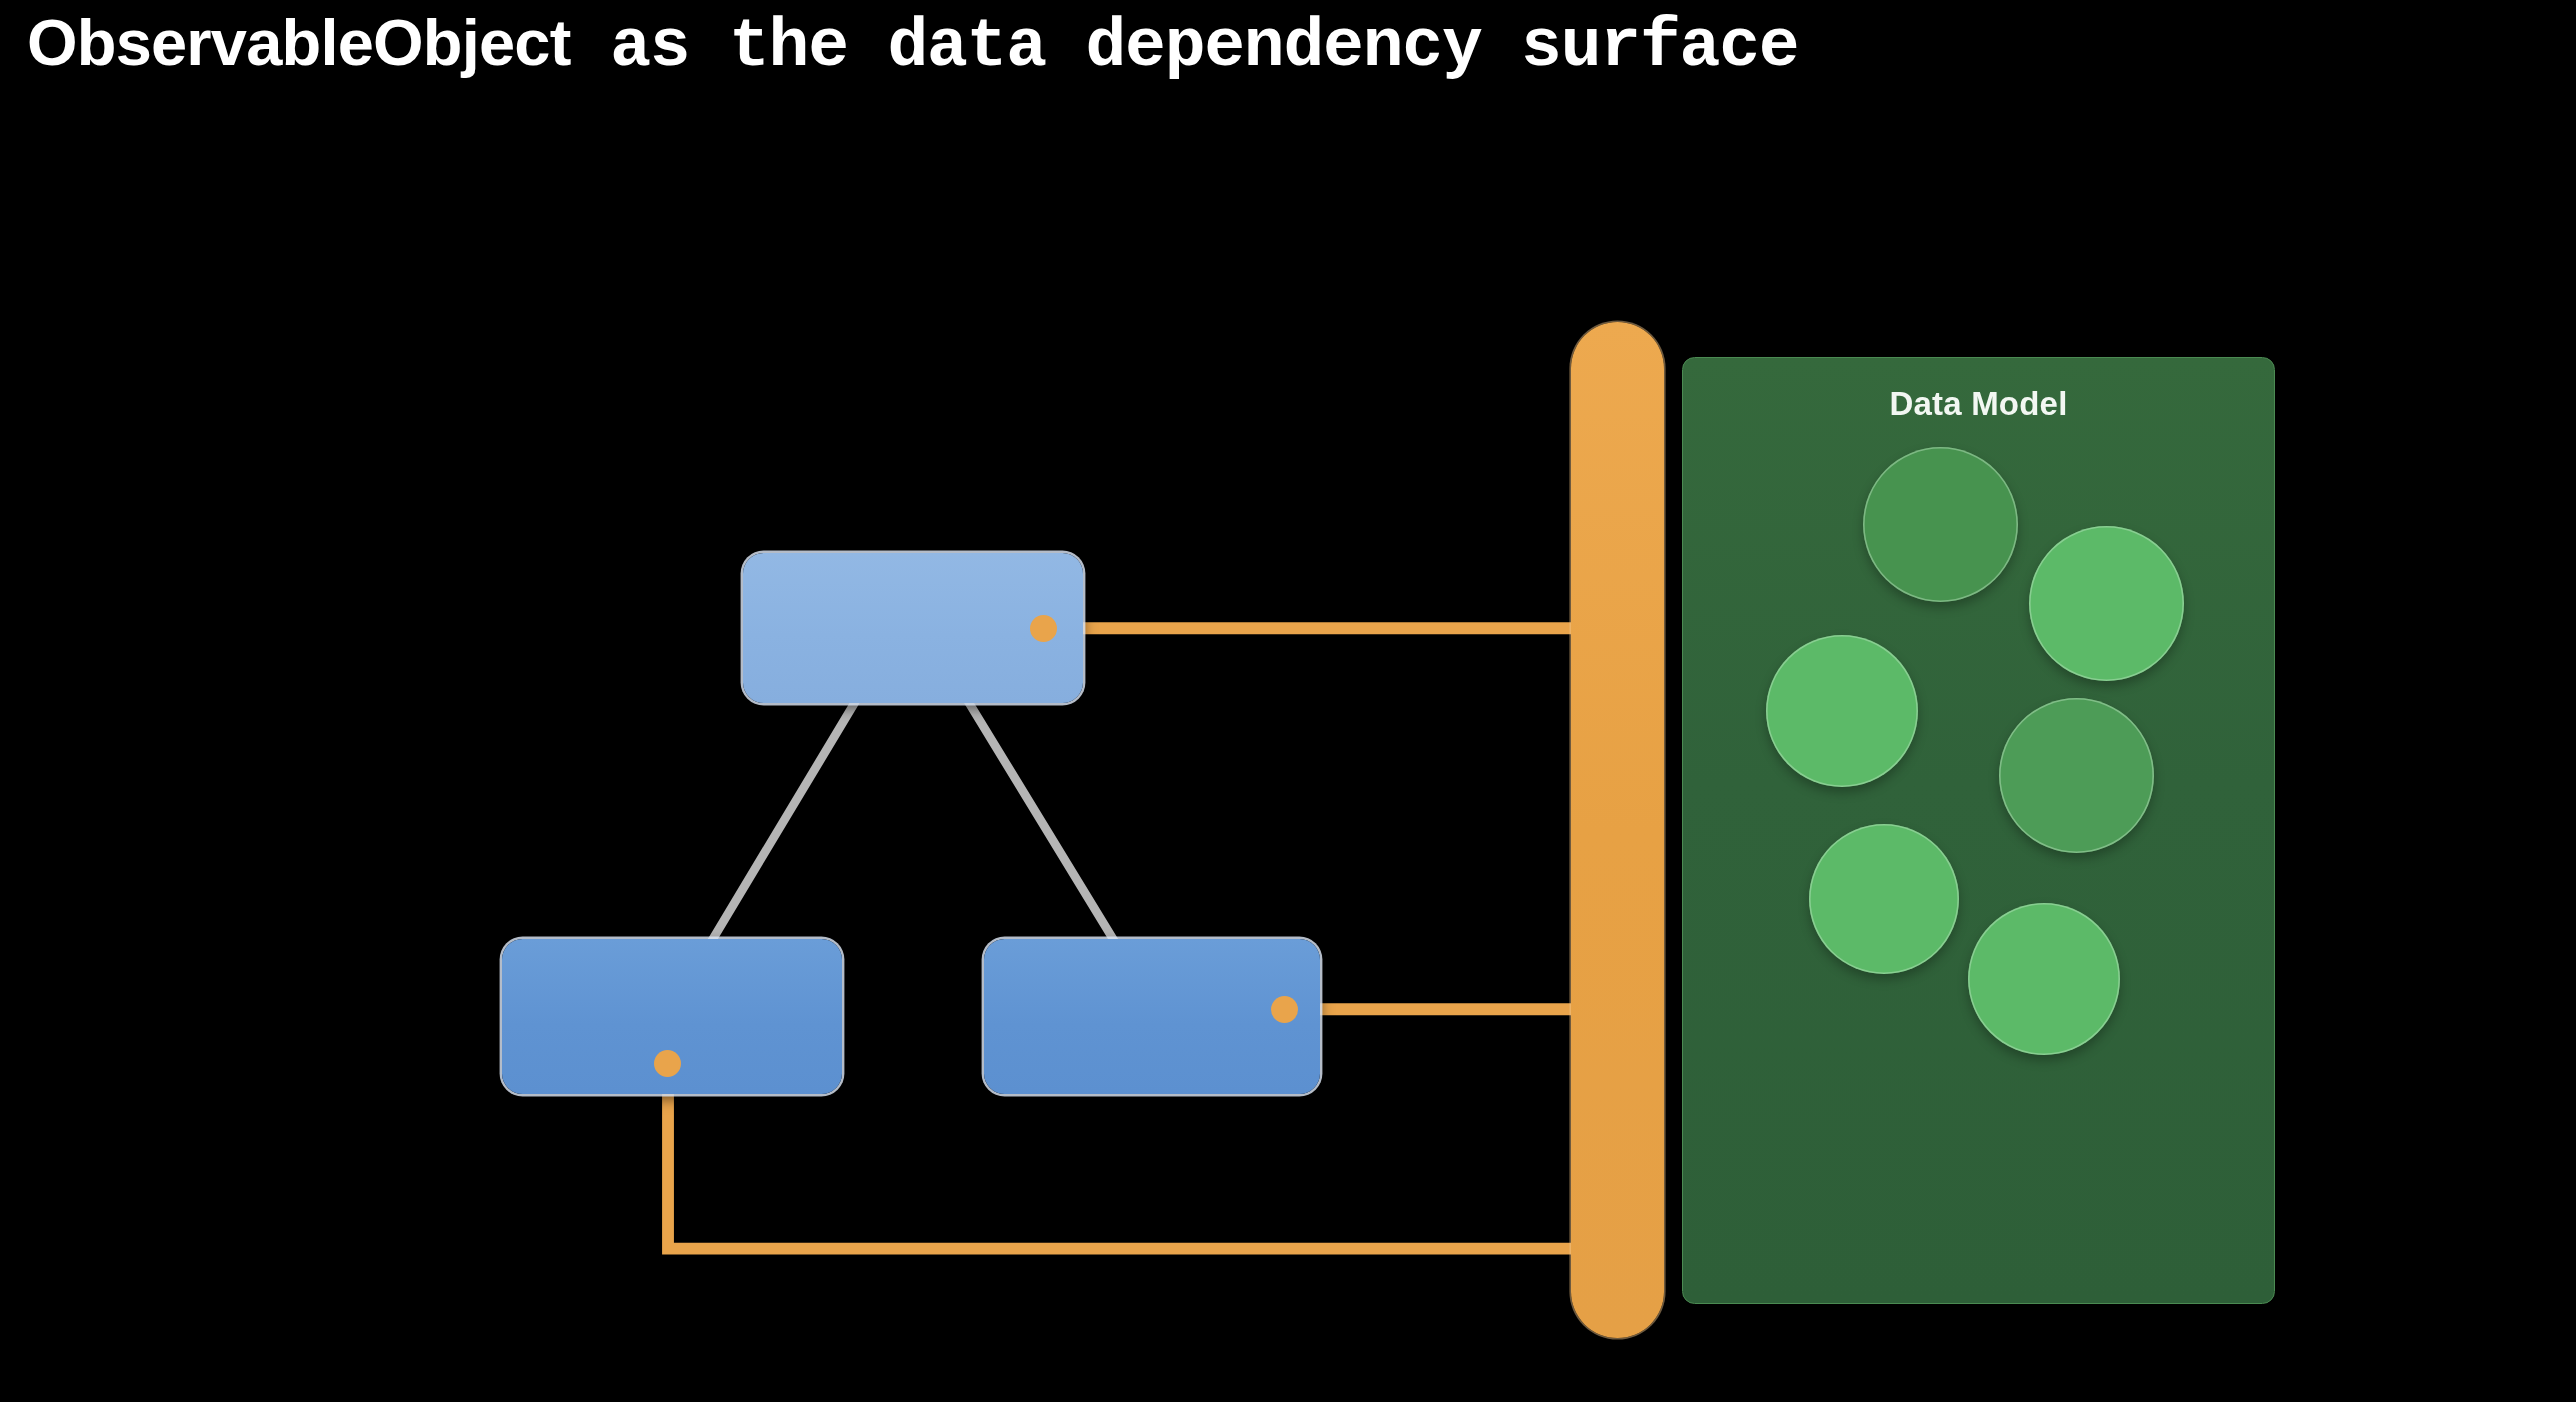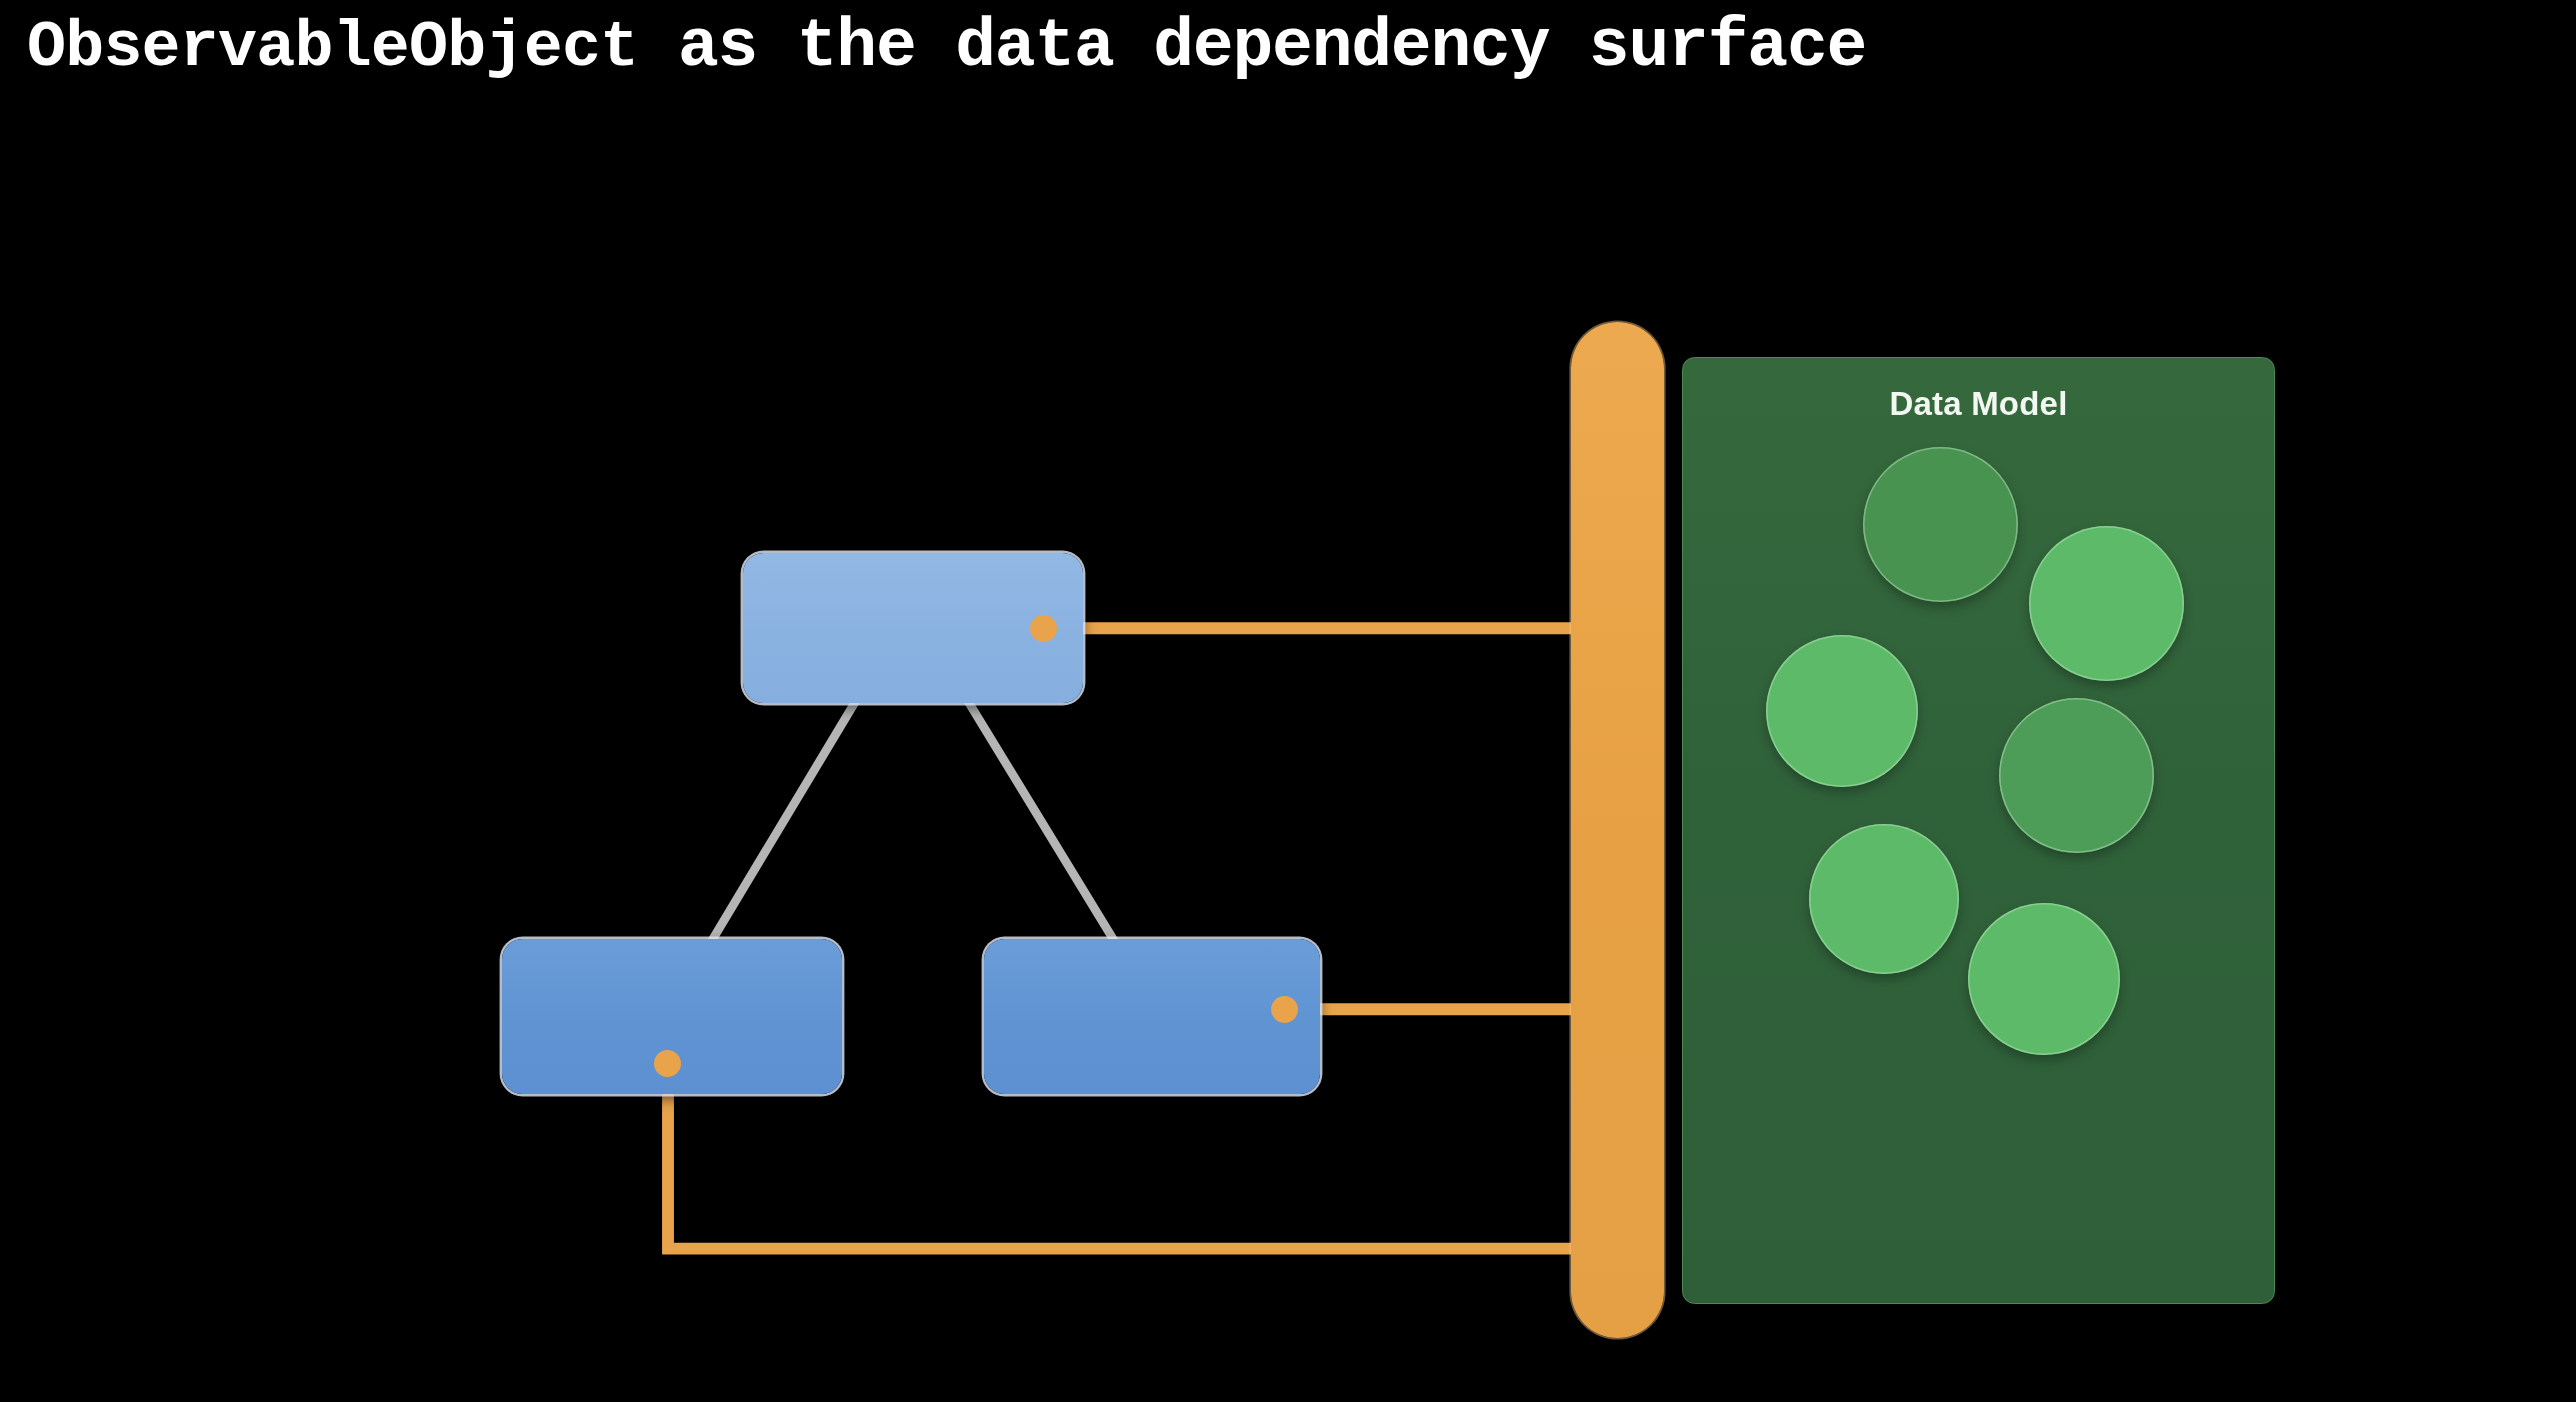--- a/index.html
+++ b/index.html
@@ -21,21 +21,21 @@
     left: 27px;
     top: 1.6px;
     color: #ffffff;
     font-weight: bold;
     font-size: 68px;
     line-height: 79px;
     white-space: nowrap;
     letter-spacing: -0.4px;
   }
   #slide-title .mono {
-    font-family: Liberation Mono, monospace;
+    font-family: Liberation Sans, sans-serif;
     font-size: 65px;
     letter-spacing: -0.8px;
   }
   #slide-title .sans {
     font-family: Liberation Mono, monospace;
     letter-spacing: -1.2px;
   }
 
   
   #diagram {

